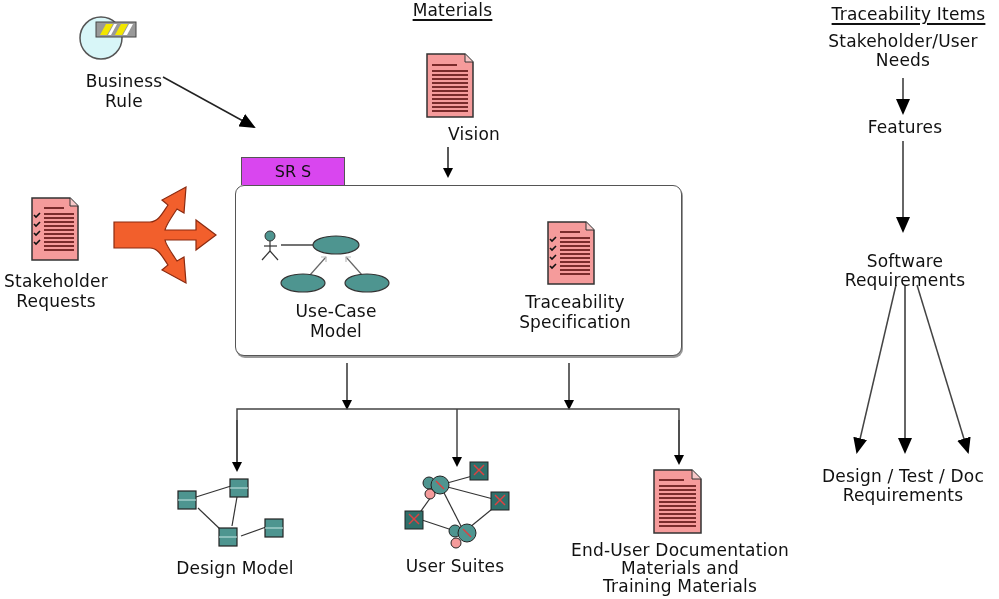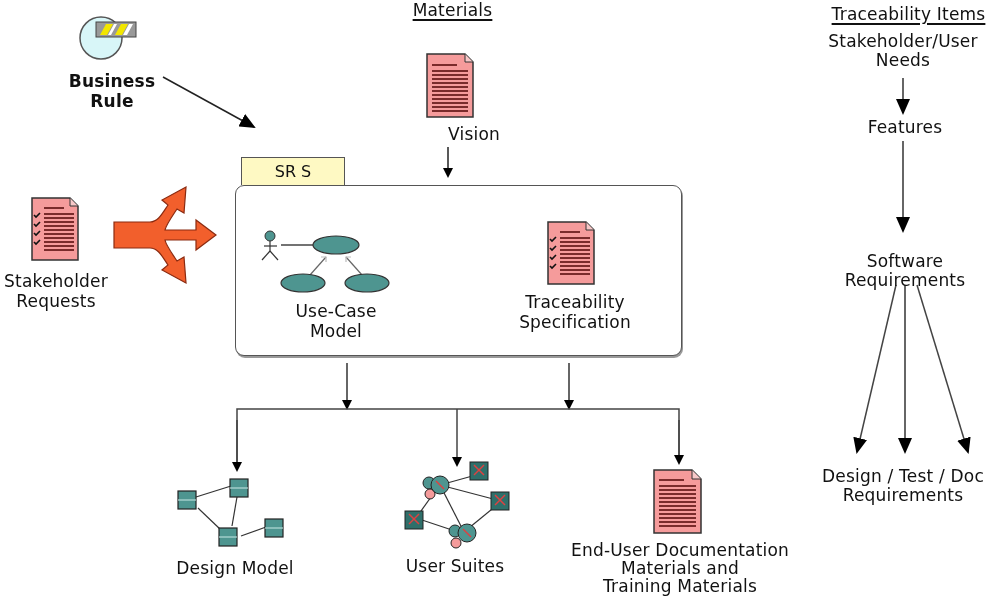--- a/index.html
+++ b/index.html
@@ -1,21 +1,21 @@
 <!DOCTYPE html>
 <html><head>
 <meta charset="utf-8">
 <style>
   html, body { margin: 0; padding: 0; background: #ffffff; }
   body { width: 999px; height: 599px; position: relative; overflow: hidden;
          font-family: "DejaVu Sans", sans-serif; color: #111; }
   .lbl { position: absolute; font-size: 17px; line-height: 20px; text-align: center; white-space: nowrap; letter-spacing: 0.2px; }
   .hdr { text-decoration: underline; text-decoration-thickness: 2px; text-underline-offset: 3px; }
   svg.canvas { position: absolute; left: 0; top: 0; }
-  .srs-tab { position: absolute; left: 241px; top: 157px; width: 104px; height: 28px; border: 1.5px solid #555; border-bottom: none; background: #fef9c3; box-sizing: border-box; font-size: 16px; text-align: center; line-height: 28px; }
+  .srs-tab { position: absolute; left: 241px; top: 157px; width: 104px; height: 28px; border: 1.5px solid #555; border-bottom: none; background: #d946ef; box-sizing: border-box; font-size: 16px; text-align: center; line-height: 28px; }
   .srs-box { position: absolute; left: 235px; top: 185px; width: 447px; height: 171px; border: 1.5px solid #555; border-radius: 9px; box-sizing: border-box; background: #fff; box-shadow: 1px 2px 0 #999; }
 </style>
 </head>
 <body>
 
 <svg class="canvas" width="999" height="599" viewBox="0 0 999 599">
   <defs>
     <marker id="ah" markerWidth="10" markerHeight="10" refX="8" refY="5" orient="auto" markerUnits="userSpaceOnUse">
       <path d="M0,0 L10,5 L0,10 z" fill="#000"></path>
     </marker>
@@ -253,21 +253,21 @@
         <path d="M2,26 l2,2 l4,-4"></path>
         <path d="M2,35 l2,2 l4,-4"></path>
         <path d="M2,44 l2,2 l4,-4"></path>
     </g>
   </g>
 </svg>
 
 <div class="lbl hdr" style="left:400px; top:0px; width:105px;">Materials</div>
 <div class="lbl hdr" style="left:818px; top:4px; width:181px;">Traceability Items</div>
 
-<div class="lbl" style="left:52px; top:71px; width:120px;font-weight:bold;">
+<div class="lbl" style="left:64px; top:71px; width:120px;">
   <div>Business</div>
   <div>Rule</div>
 </div>
 
 <div class="lbl" style="left:400px; top:124px; width:100px;text-align:right;">Vision</div>
 
 <div class="lbl" style="left:-4px; top:271px; width:120px;">
   <div>Stakeholder</div>
   <div>Requests</div>
 </div>

